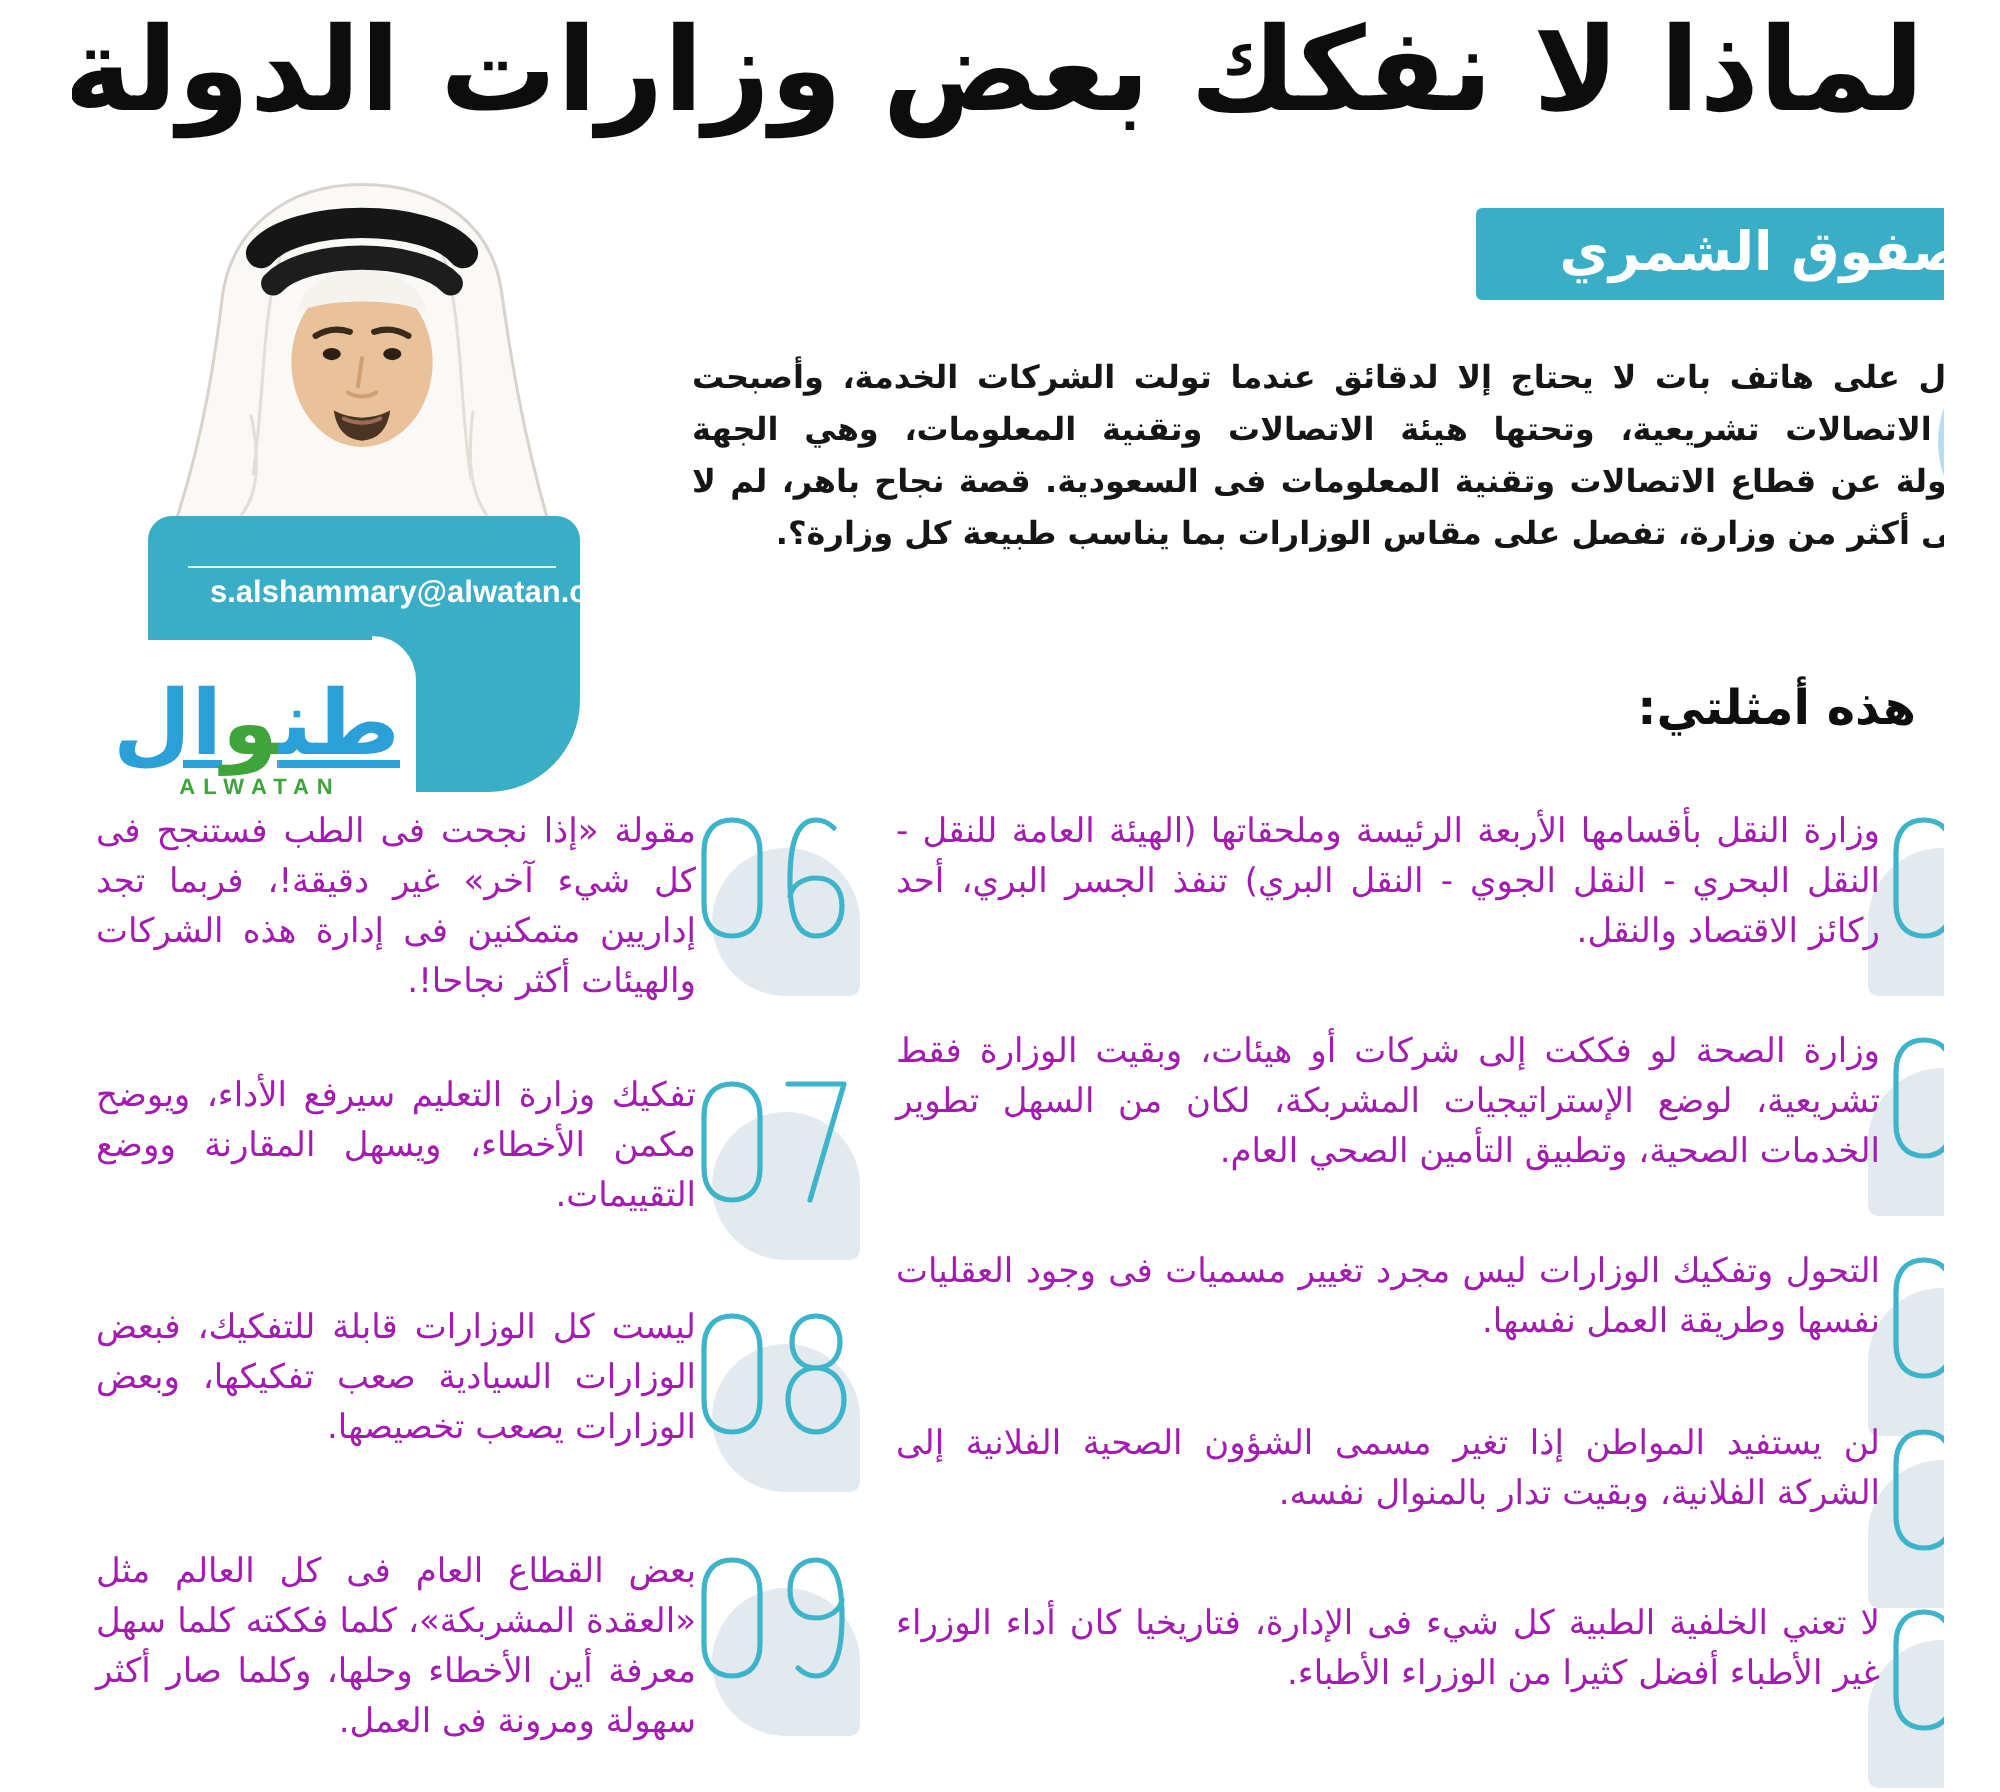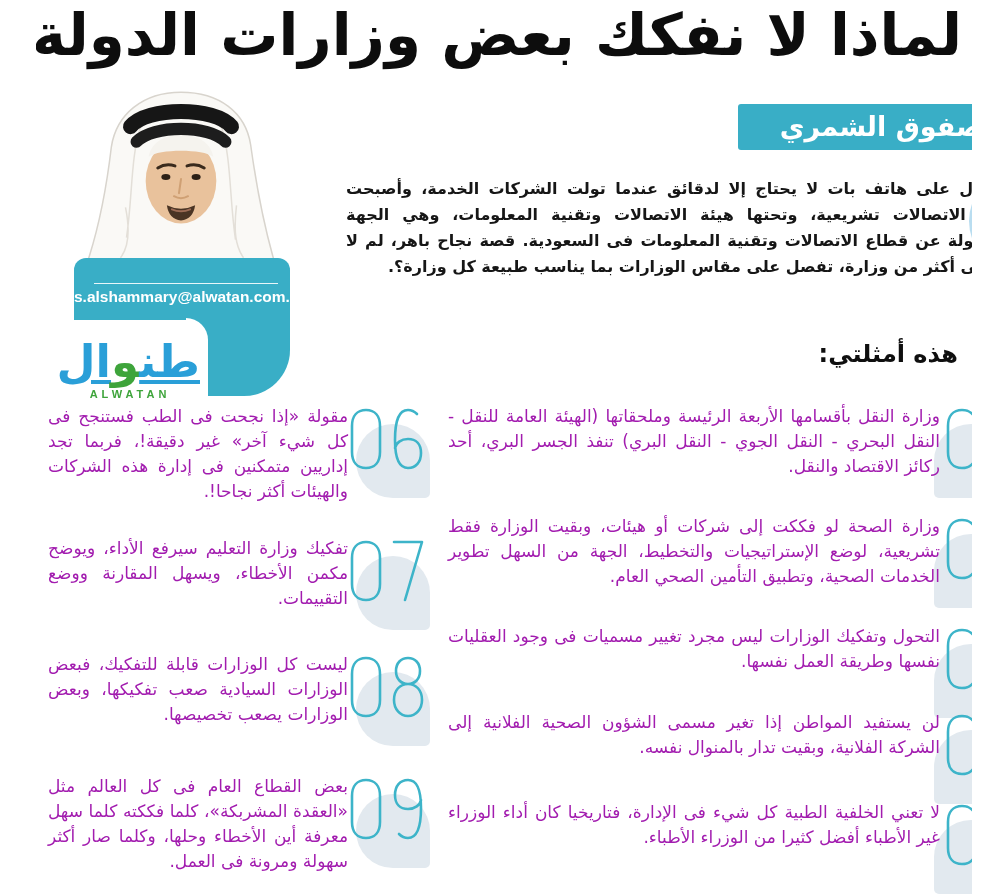--- a/index.html
+++ b/index.html
@@ -18,21 +18,21 @@
                      color:#fff;font-size:27px;font-weight:bold;}
 
   
   .portrait{position:absolute;left:34px;top:86px;width:222px;height:174px;}
 
   
   .teal-band{position:absolute;left:38px;top:258px;width:216px;height:62px;
              background:#39aec6;border-radius:12px 12px 0 0;}
   .band-line{position:absolute;left:20px;right:12px;top:25px;height:1px;background:#e8f6f9;}
   .band-email{position:absolute;left:0;right:0;top:30px;text-align:center;color:#ffffff;
-              font-family:"Liberation Sans",sans-serif;font-size:15.5px;font-weight:bold;}
+              font-family:"Liberation Sans",sans-serif;font-size:15.5px;font-weight:bold;padding-left:31px;}
   .teal-hook{position:absolute;left:172px;top:316px;width:82px;height:80px;
              background:#39aec6;border-radius:0 0 46px 0;}
   .fillet-teal{position:absolute;left:150px;top:318px;width:22px;height:22px;background:#39aec6;}
   .fillet-white{position:absolute;left:150px;top:318px;width:22px;height:22px;background:#fff;
                 border-top-right-radius:22px;}
 
   
   .logo{position:absolute;left:24px;top:336px;width:140px;text-align:center;}
   .logo-ar{font-size:45px;line-height:52px;font-weight:bold;color:#2a9fd8;direction:rtl;text-decoration:underline;}
   .logo-ar .waw{color:#3ea43b;}
@@ -126,21 +126,21 @@
         <div class="drop"></div>
         <svg width="80" height="64" viewBox="0 0 80 62" fill="none" stroke="#3db4c9" stroke-width="2.6" stroke-linecap="round" stroke-linejoin="round">
           <g transform="translate(0,0)">
             <path d="M18,1 C27,1 32,7 32,17 L32,43 C32,53 27,59 18,59 C9,59 4,53 4,43 L4,17 C4,7 9,1 18,1 Z"></path>
           </g>
           <g transform="translate(42,0)">
             <path d="M5,15 C5,6 10,1 18,1 C26,1 31,6 31,14 C31,20 27,25 21,31 L5,47 L5,59 L32,59"></path>
           </g>
         </svg>
       </div>
-    <div class="item-text">وزارة الصحة لو فككت إلى شركات أو هيئات، وبقيت الوزارة فقط تشريعية، لوضع الإستراتيجيات والتخطيط، الجهة من السهل تطوير الخدمات الصحية، وتطبيق التأمين الصحي العام.</div>
+    <div class="item-text">وزارة الصحة لو فككت إلى شركات أو هيئات، وبقيت الوزارة فقط تشريعية، لوضع الإستراتيجيات المشربكة، لكان من السهل تطوير الخدمات الصحية، وتطبيق التأمين الصحي العام.</div>
   </div>
   <div class="item item-right" style="top:624px">
     <div class="num">
         <div class="drop"></div>
         <svg width="80" height="64" viewBox="0 0 80 62" fill="none" stroke="#3db4c9" stroke-width="2.6" stroke-linecap="round" stroke-linejoin="round">
           <g transform="translate(0,0)">
             <path d="M18,1 C27,1 32,7 32,17 L32,43 C32,53 27,59 18,59 C9,59 4,53 4,43 L4,17 C4,7 9,1 18,1 Z"></path>
           </g>
           <g transform="translate(42,0)">
             <path d="M6,9 C9,4 13,1 18,1 C26,1 31,6 31,13 C31,21 26,26 19,27 C27,28 32,33 32,43 C32,52 27,59 18,59 C12,59 8,57 5,51"></path>

